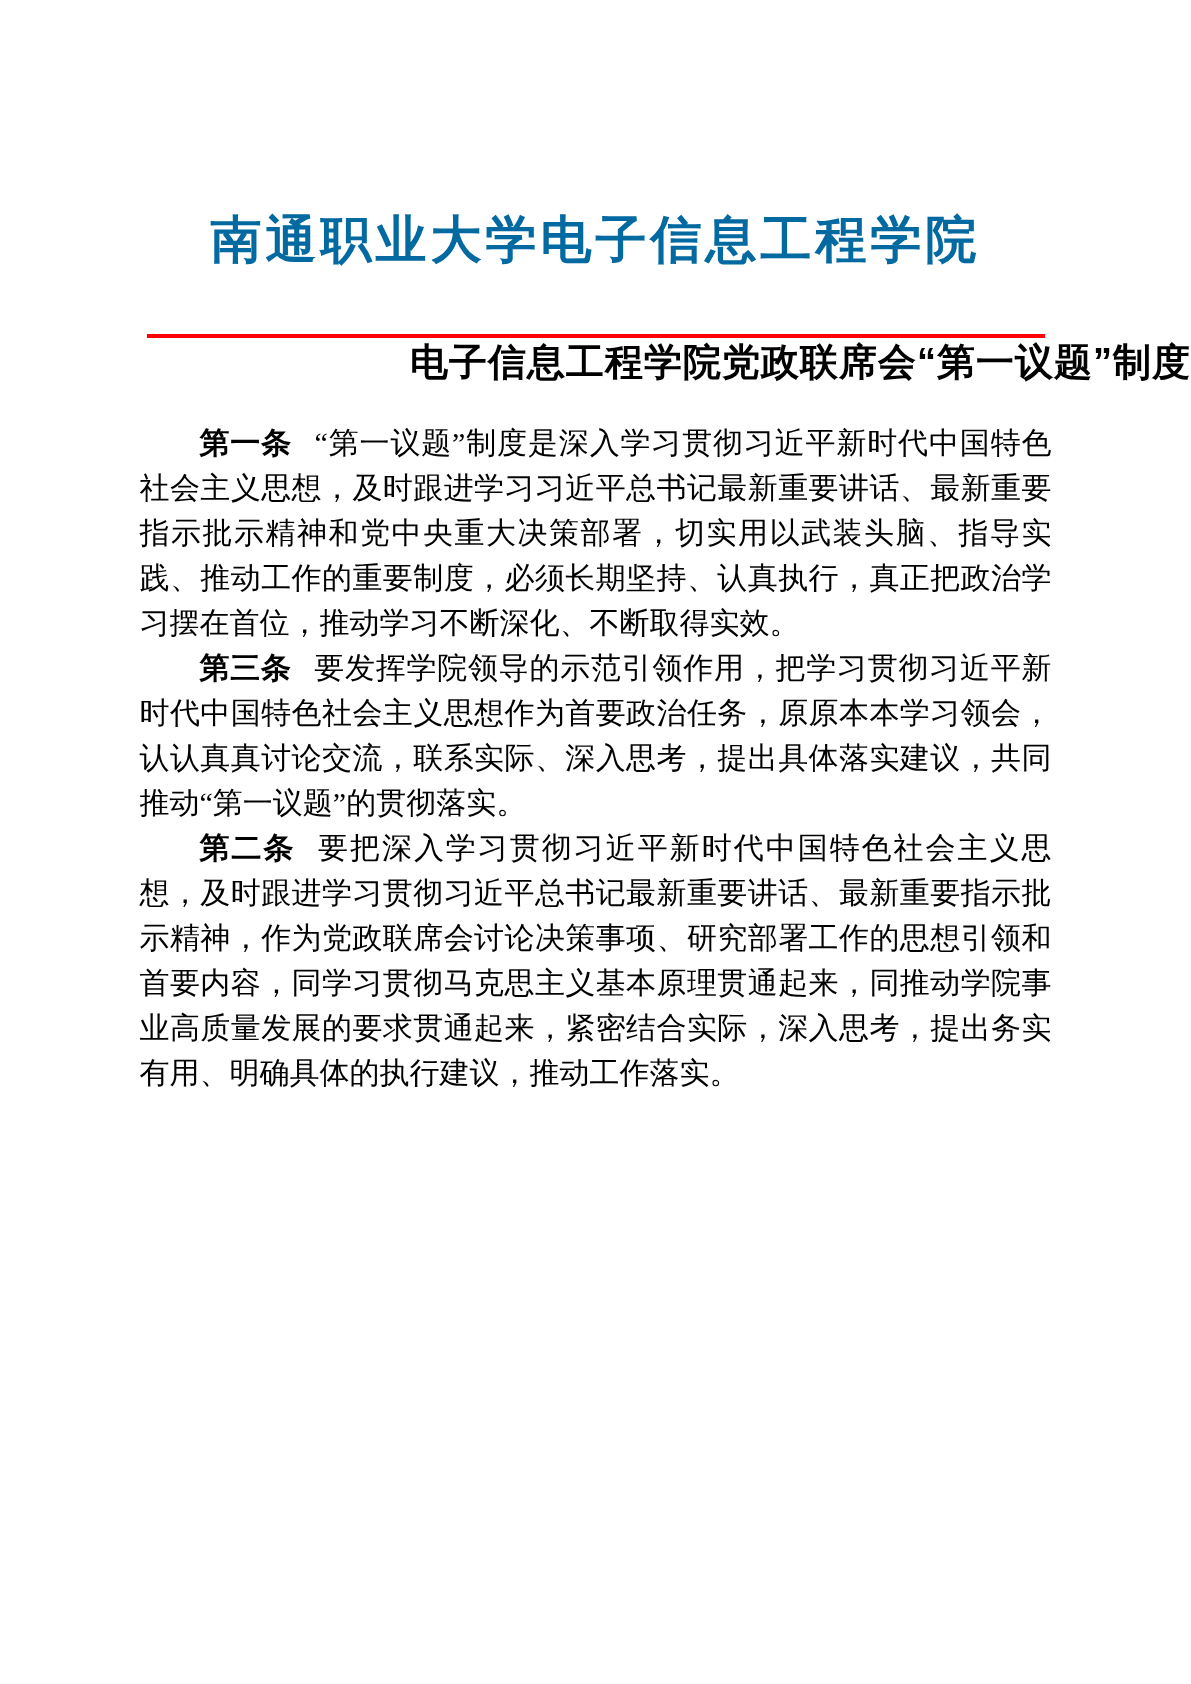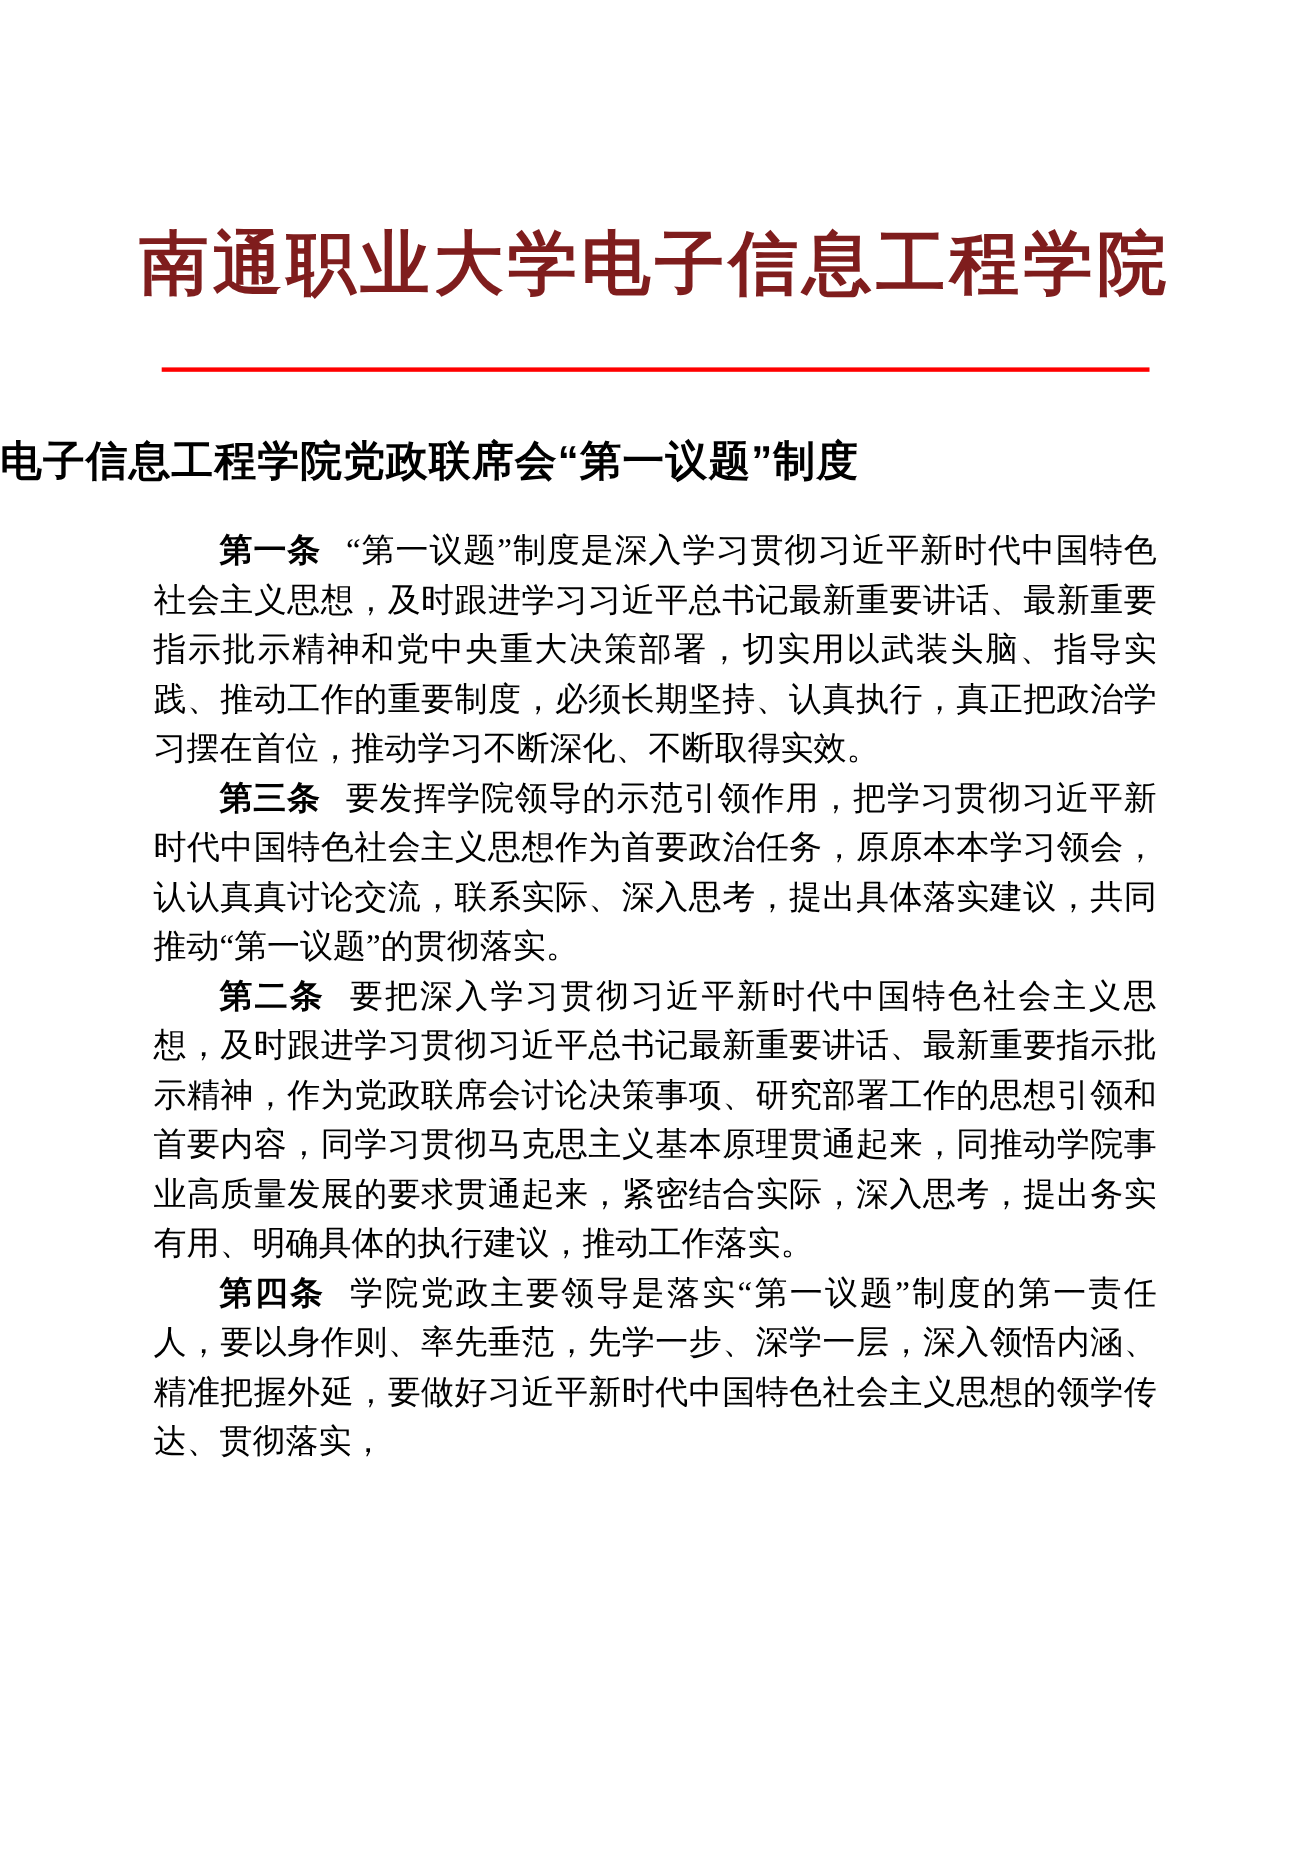--- a/index.html
+++ b/index.html
@@ -11,37 +11,36 @@
     position: relative;
     width: 1191px;
     height: 1684px;
     background: #ffffff;
     overflow: hidden;
     font-family: "Liberation Serif", serif;
   }
   .letterhead {
     margin-top: 205px;
     text-align: center;
-    color: #7f1d1d;
-    font-size: 63px;
+    color: #0369a1;
+    font-size: 51px;
     line-height: 70px;
     font-weight: bold;
     letter-spacing: 4px;
     font-family: "Liberation Sans", sans-serif;
     white-space: nowrap;
   }
   .divider {
     width: 898px;
     height: 4px;
     background: #ff0000;
     margin: 59px auto 0 auto;
   }
   .doc-title {
-    margin-top: 58px;
-    text-align: left;
+    text-align: right;
     color: #000000;
     font-size: 38px;
     line-height: 48px;
     font-weight: bold;
     letter-spacing: 1px;
     font-family: "Liberation Sans", sans-serif;
     white-space: nowrap;
   }
   .body-text {
     width: 912px;
@@ -78,16 +77,15 @@
 
   <div class="body-text">
 
 
     <p><span class="article-label">第一条</span><span>“第一议题”制度是深入学习贯彻习近平新时代中国特色社会主义思想，及时跟进学习习近平总书记最新重要讲话、最新重要指示批示精神和党中央重大决策部署，切实用以武装头脑、指导实践、推动工作的重要制度，必须长期坚持、认真执行，真正把政治学习摆在首位，推动学习不断深化、不断取得实效。</span></p>
 
     <p><span class="article-label">第三条</span><span>要发挥学院领导的示范引领作用，把学习贯彻习近平新时代中国特色社会主义思想作为首要政治任务，原原本本学习领会，认认真真讨论交流，联系实际、深入思考，提出具体落实建议，共同推动“第一议题”的贯彻落实。</span></p>
 
     <p><span class="article-label">第二条</span><span>要把深入学习贯彻习近平新时代中国特色社会主义思想，及时跟进学习贯彻习近平总书记最新重要讲话、最新重要指示批示精神，作为党政联席会讨论决策事项、研究部署工作的思想引领和首要内容，同学习贯彻马克思主义基本原理贯通起来，同推动学院事业高质量发展的要求贯通起来，紧密结合实际，深入思考，提出务实有用、明确具体的执行建议，推动工作落实。</span></p>
 
-    <p><span class="article-label">第四条</span><span>学院党政主要领导是落实“第一议题”制度的第一责任人，要以身作则、率先垂范，先学一步、深学一层，深入领悟内涵、精准把握外延，要做好习近平新时代中国特色社会主义思想的领学传达、贯彻落实，</span></p>
 
   </div>
 </div>
 
 </body></html>

